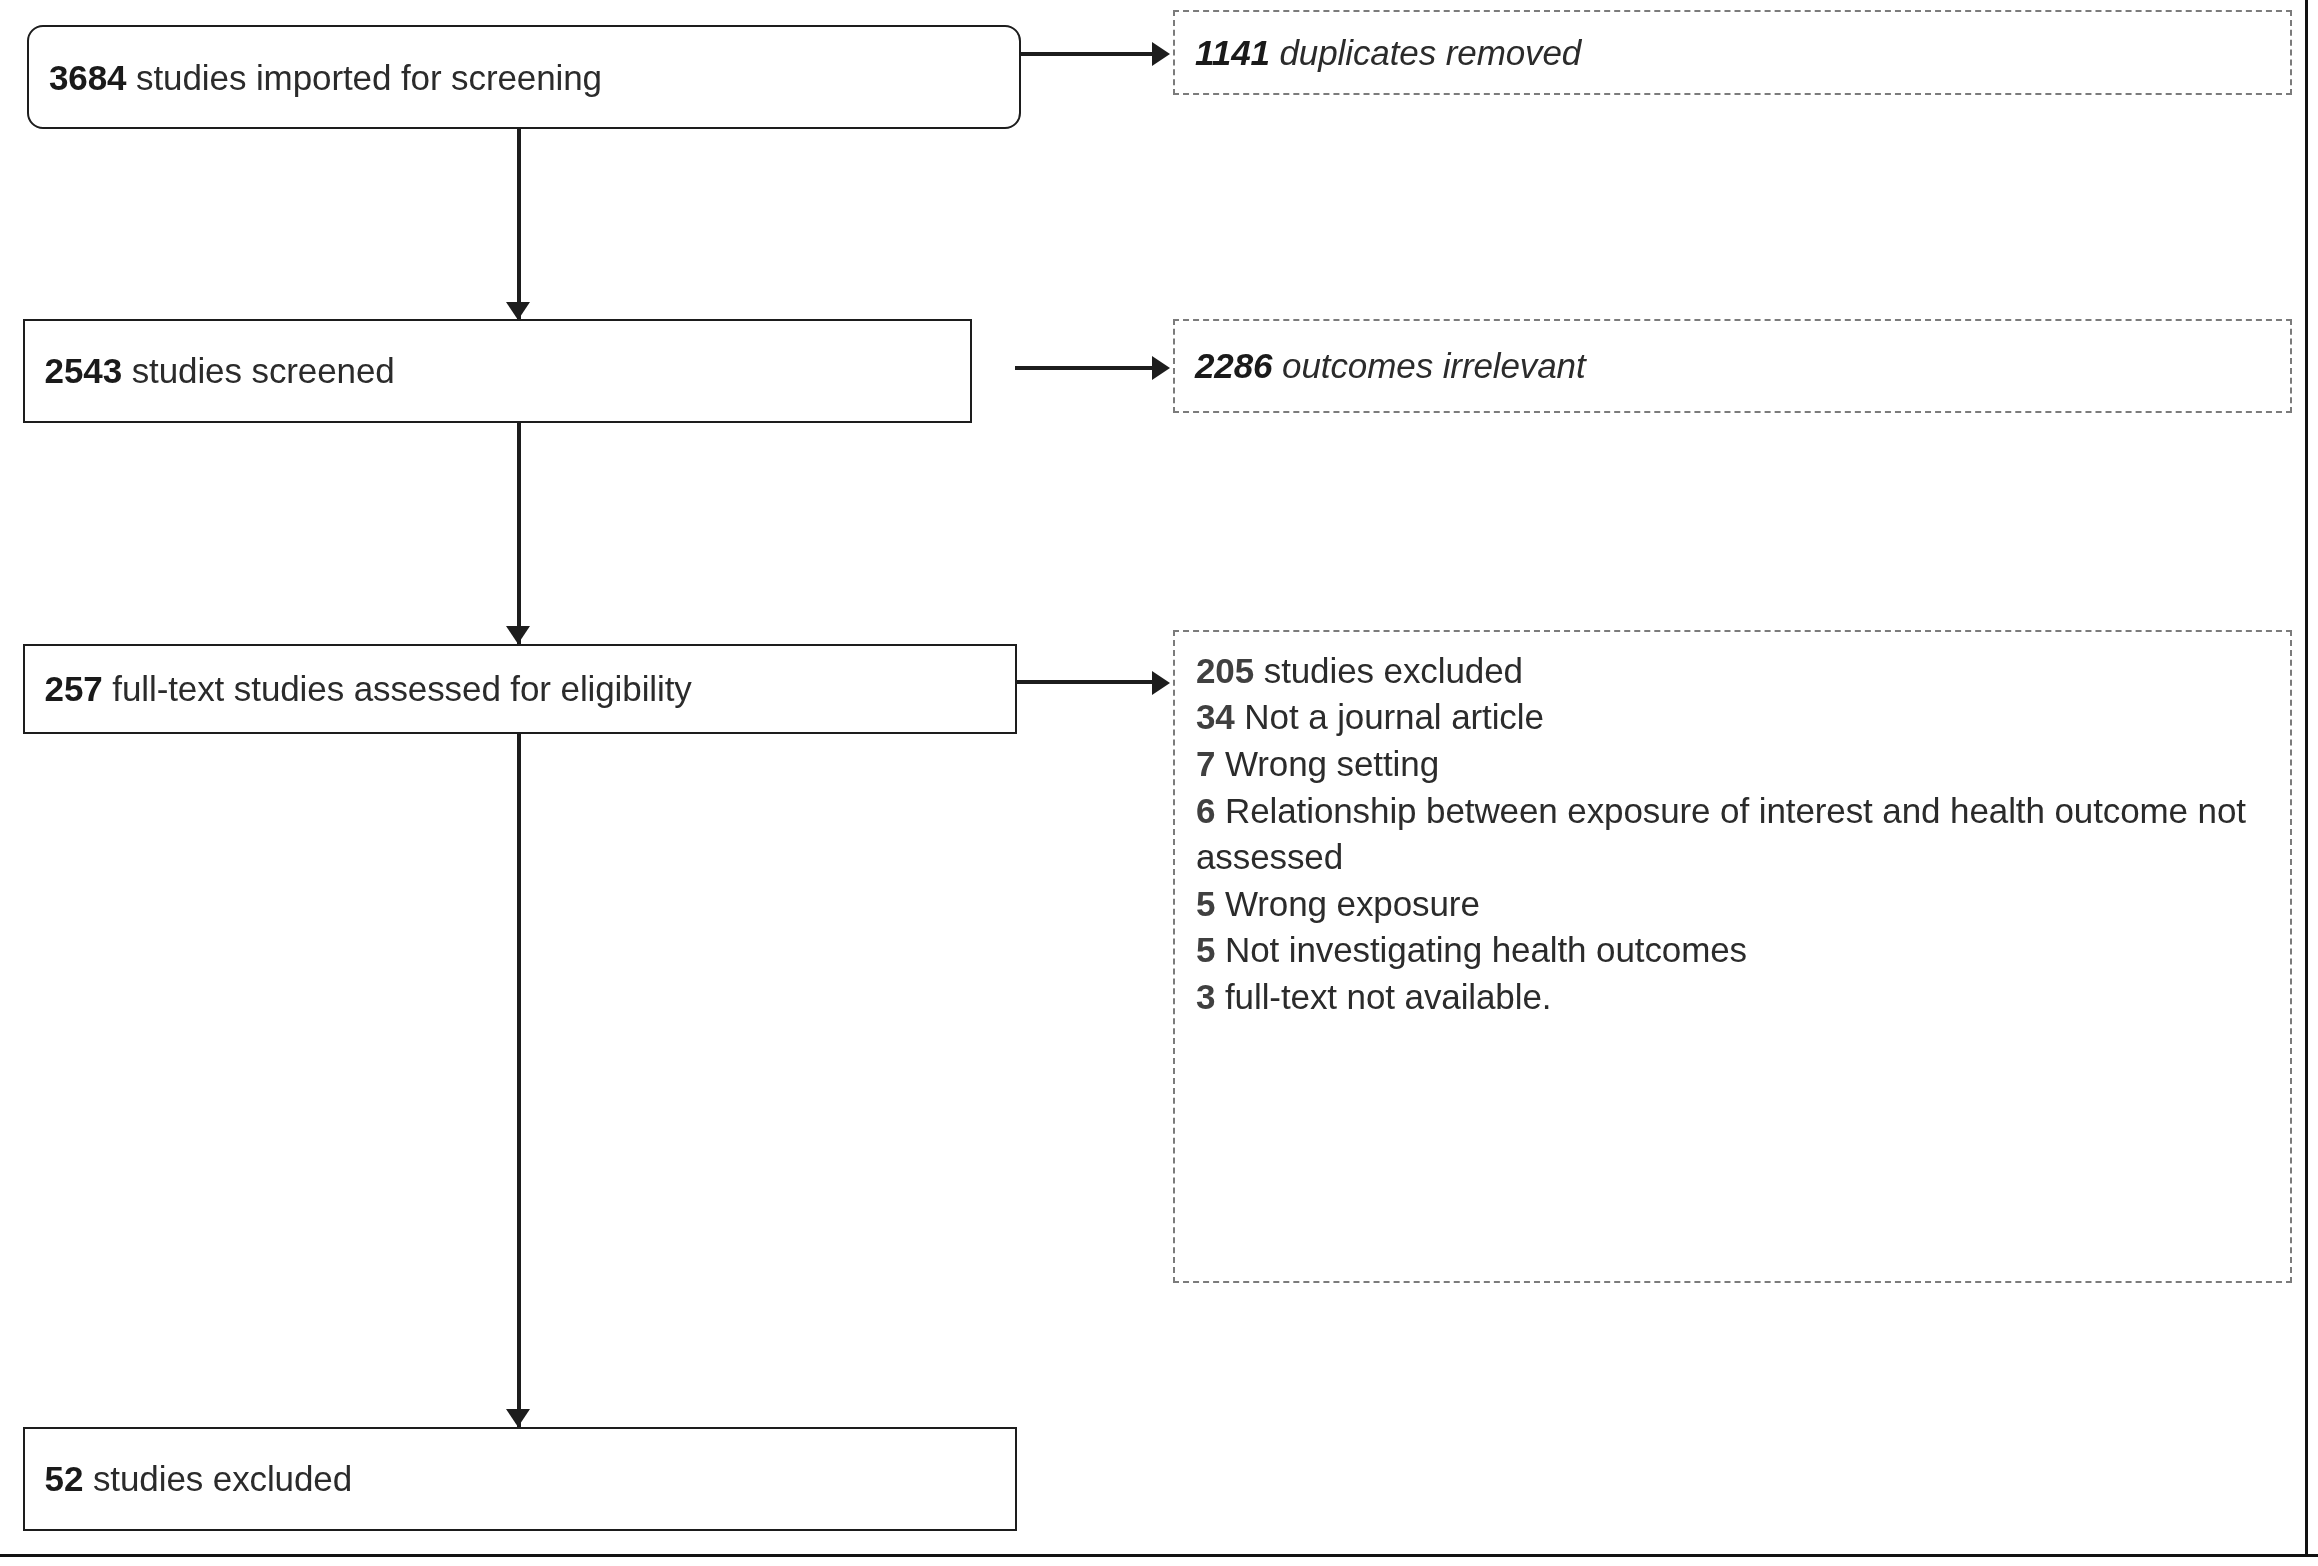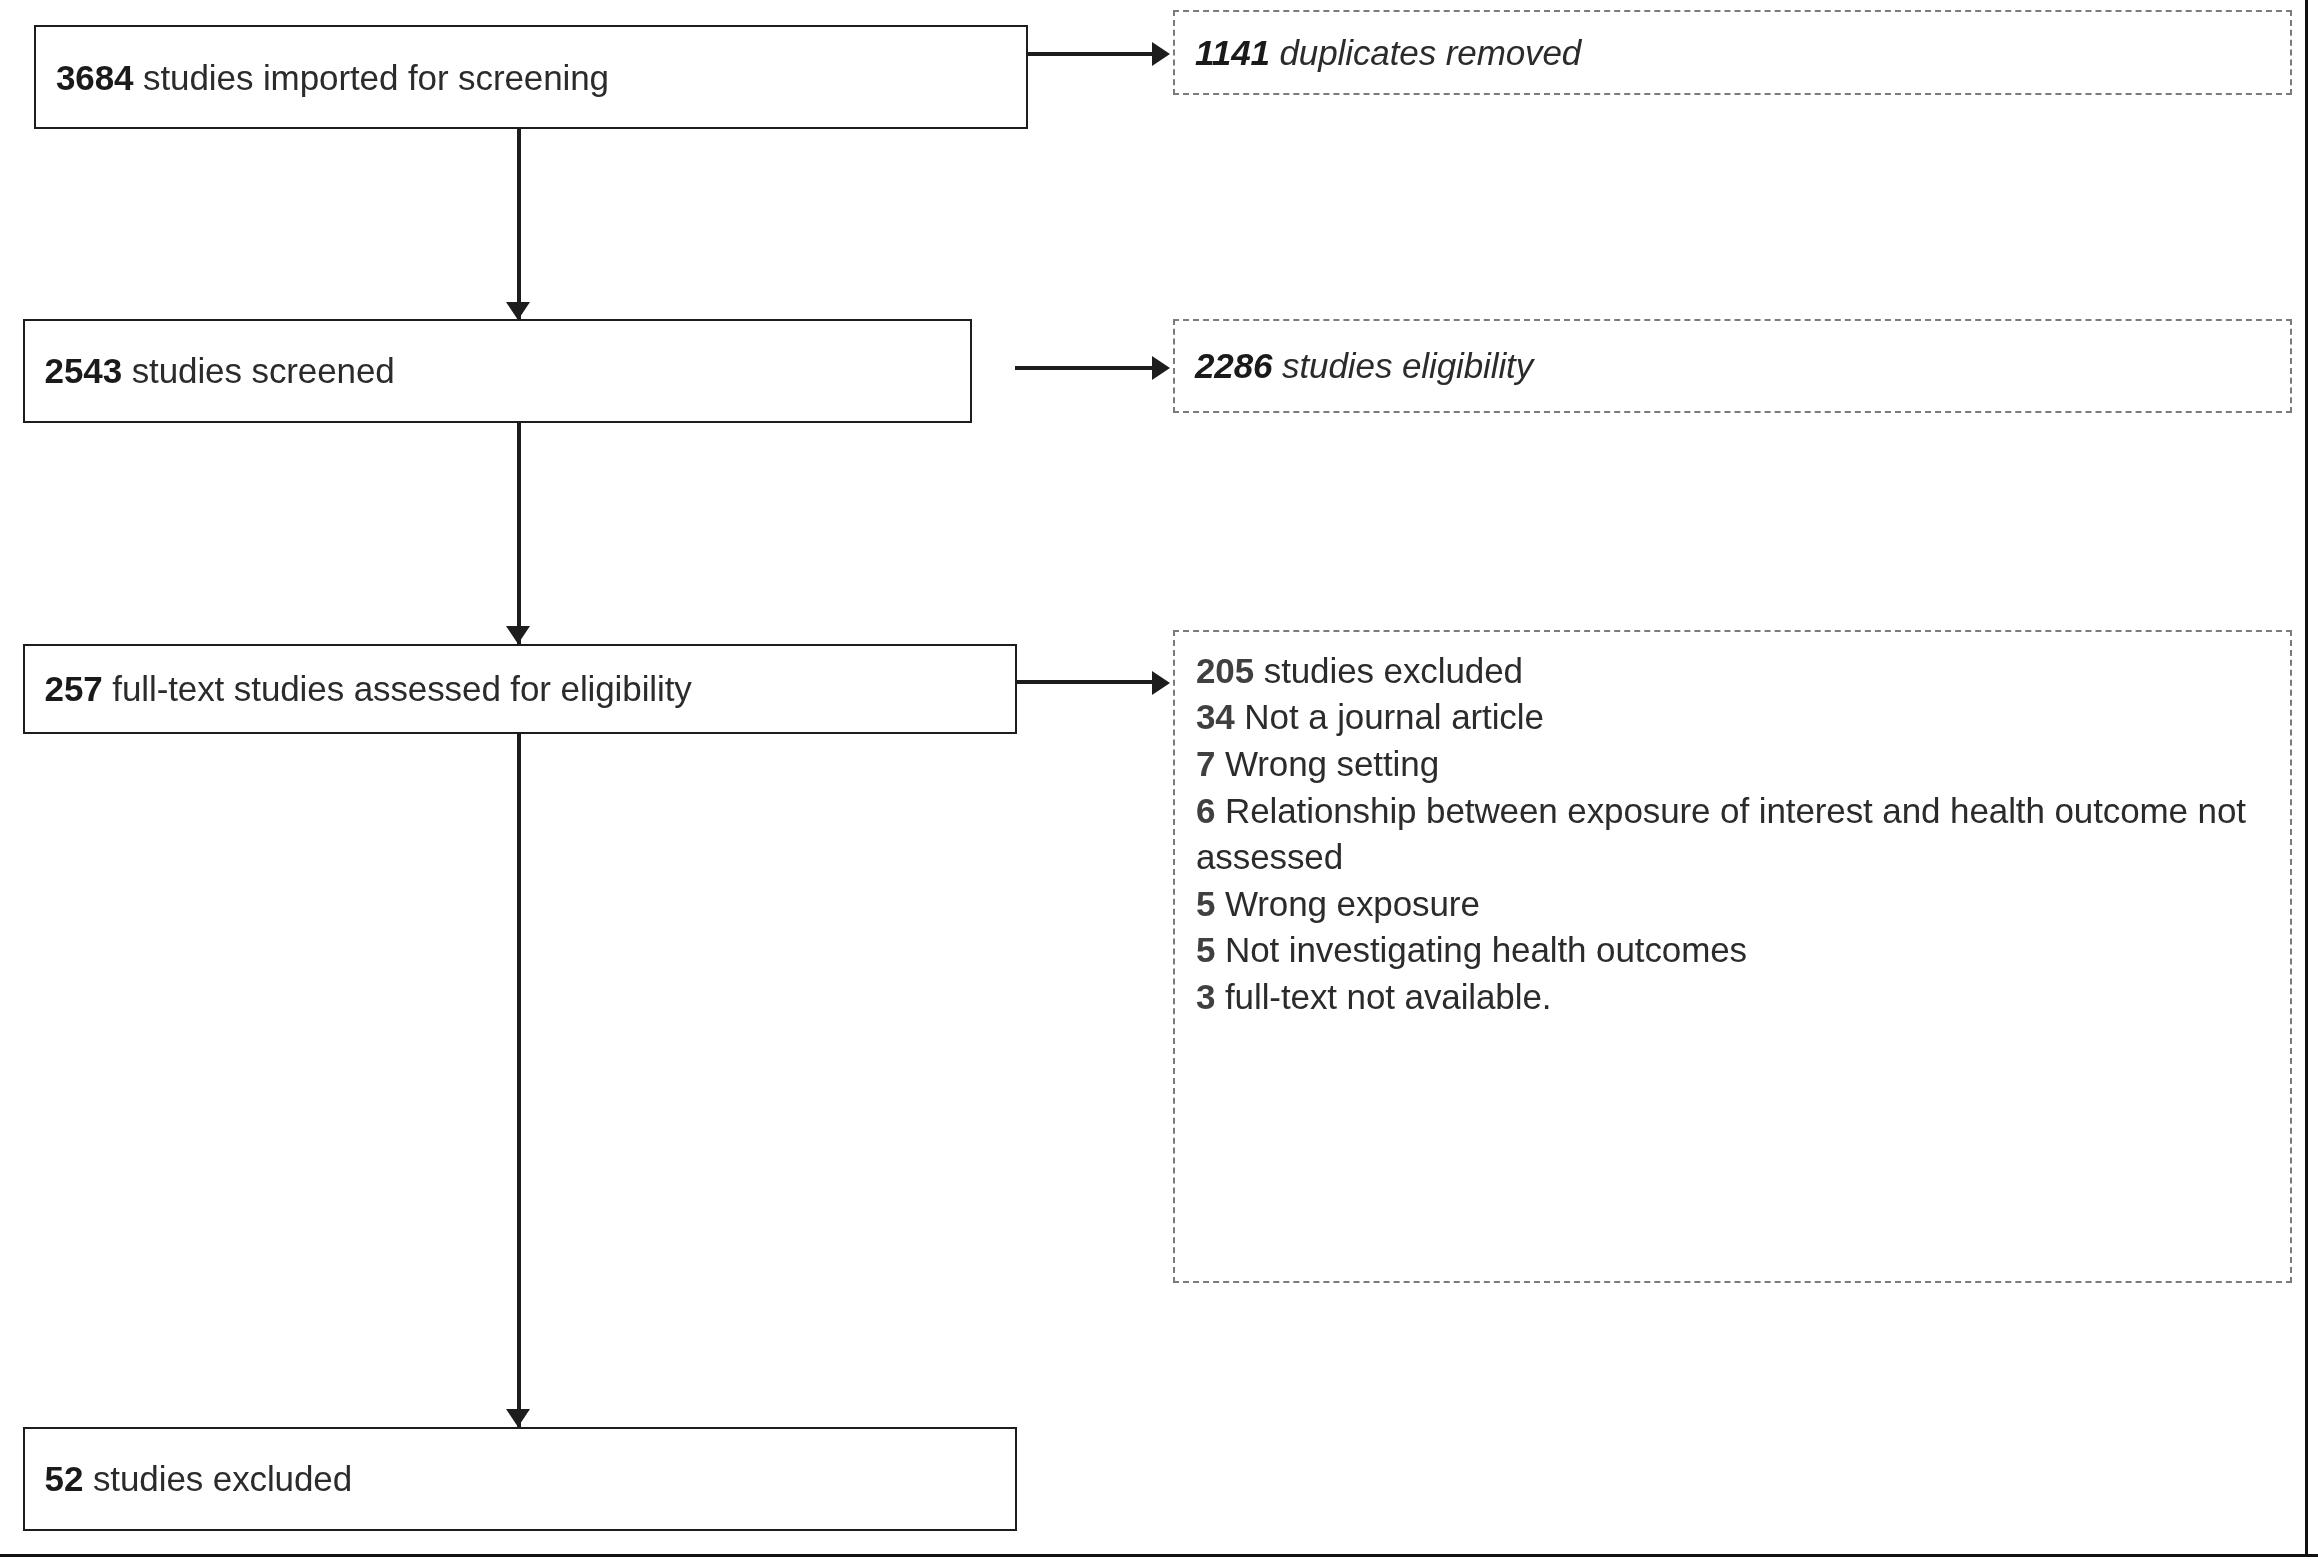--- a/index.html
+++ b/index.html
@@ -135,21 +135,21 @@
 
   <div class="hline" style="left:1015px; top:366px; width:141px;"></div>
   <div class="arrow-right" style="left:1152px; top:356px;"></div>
 
   <div class="vline" style="left:517px; top:733px; height:695px;"></div>
   <div class="arrow-down" style="left:506px; top:1409px;"></div>
 
   <div class="hline" style="left:1015px; top:680px; width:141px;"></div>
   <div class="arrow-right" style="left:1152px; top:671px;"></div>
 
-  <div class="node solid" style="left:34px; top:25.4px; width:994px; height:104px;">
+  <div class="node solid" style="left:27px; top:25.4px; width:994px; height:104px;border-radius:16px;">
     <div class="node-text">
       <b>3684</b>
       <span>studies imported for screening</span>
     </div>
   </div>
 
   <div class="node dashed single" style="left:1173px; top:10px; width:1119px; height:85px;">
     <div class="node-text">
       <b>1141</b>
       <span>duplicates removed</span>
@@ -159,21 +159,21 @@
   <div class="node solid" style="left:22.6px; top:319px; width:949px; height:104px;">
     <div class="node-text">
       <b>2543</b>
       <span>studies screened</span>
     </div>
   </div>
 
   <div class="node dashed single" style="left:1173px; top:319px; width:1119px; height:94px;">
     <div class="node-text">
       <b>2286</b>
-      <span>studies eligibility</span>
+      <span>outcomes irrelevant</span>
     </div>
   </div>
 
   <div class="node solid" style="left:22.6px; top:644px; width:994px; height:90px;text-align:center;">
     <div class="node-text">
       <b>257</b>
       <span>full-text studies assessed for eligibility</span>
     </div>
   </div>
 

